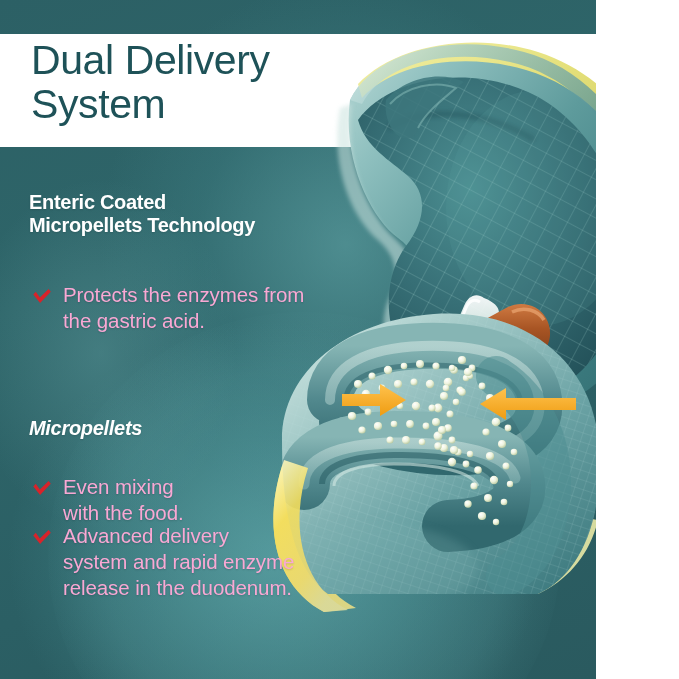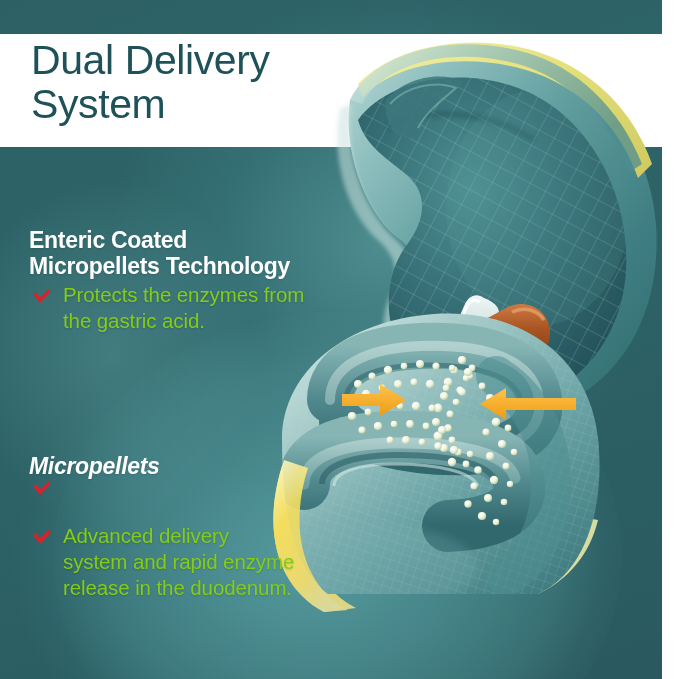--- a/index.html
+++ b/index.html
@@ -2,21 +2,21 @@
 <html><head>
 <meta charset="utf-8">
 <style>
   html,body{margin:0;padding:0;background:#ffffff;}
   body{
     font-family:"Liberation Sans","DejaVu Sans",sans-serif;
     -webkit-font-smoothing:antialiased;
   }
   #poster{
     position:relative;
-    width:662px;height:679px;
+    width:596px;height:679px;
     overflow:hidden;
     background:#2d6166;
   }
   
   .bg-base{
     position:absolute;inset:0;
     background:
       radial-gradient(ellipse 62% 48% at 46% 82%, rgba(86,160,163,.75) 0%, rgba(74,146,150,.45) 38%, rgba(45,97,102,0) 72%),
       radial-gradient(ellipse 55% 52% at 58% 36%, rgba(104,174,176,.55) 0%, rgba(70,138,143,.28) 45%, rgba(45,97,102,0) 75%),
       linear-gradient(160deg,#2c6065 0%,#2e6569 35%,#2b5f64 70%,#2a5a5f 100%);
@@ -52,47 +52,46 @@
   
   .copy{
     position:absolute;left:0;top:0;width:440px;height:679px;
     z-index:35;pointer-events:none;
   }
   .copy > *{pointer-events:auto;}
   .section-head{
     position:absolute;
     color:#ffffff;
     font-weight:700;
-    font-size:23px;
+    font-size:20px;
     line-height:1.13;
     letter-spacing:-.3px;
     white-space:pre-line;
     text-shadow:0 1px 2px rgba(0,0,0,.13);
-    margin-top:36px;
   }
   #head-1{left:29px;top:191px;width:400px;}
   #head-2{left:29px;top:417px;width:330px;font-style:italic;}
 
   .bullet{
     position:absolute;
     display:flex;
     align-items:flex-start;
     gap:10px;
   }
   #bul-1{left:31px;top:282px;width:380px;}
   #bul-2{left:31px;top:474px;width:360px;}
   #bul-3{left:31px;top:523px;width:380px;}
 
   .check{
     flex:0 0 auto;
     width:22px;height:22px;
     margin-top:4px;
   }
   .bullet-text{
-    color:#84cc16;
+    color:#f9a8d4;
     font-size:20.5px;
     font-weight:400;
     line-height:1.28;
     letter-spacing:-.1px;
     white-space:pre-line;
     text-shadow:0 1px 2px rgba(0,0,0,.16);
   }
 
   
   .illus{
@@ -408,20 +407,22 @@
       <div class="bullet-text">Protects the enzymes from
 the gastric acid.</div>
     </div>
 
     <div class="section-head" id="head-2">Micropellets</div>
 
     <div class="bullet" id="bul-2">
       <svg class="check" viewBox="0 0 24 24">
         <path d="M2.5 9.2 L5.2 6.4 L9.6 12.6 L19.2 3.4 L21.6 6.2 L9.9 18.6 Z" fill="#d8232a"></path>
       </svg>
+      <div class="bullet-text">Even mixing
+with the food.</div>
     </div>
 
     <div class="bullet" id="bul-3">
       <svg class="check" viewBox="0 0 24 24">
         <path d="M2.5 9.2 L5.2 6.4 L9.6 12.6 L19.2 3.4 L21.6 6.2 L9.9 18.6 Z" fill="#d8232a"></path>
       </svg>
       <div class="bullet-text">Advanced delivery
 system and rapid enzyme
 release in the duodenum.</div>
     </div>

